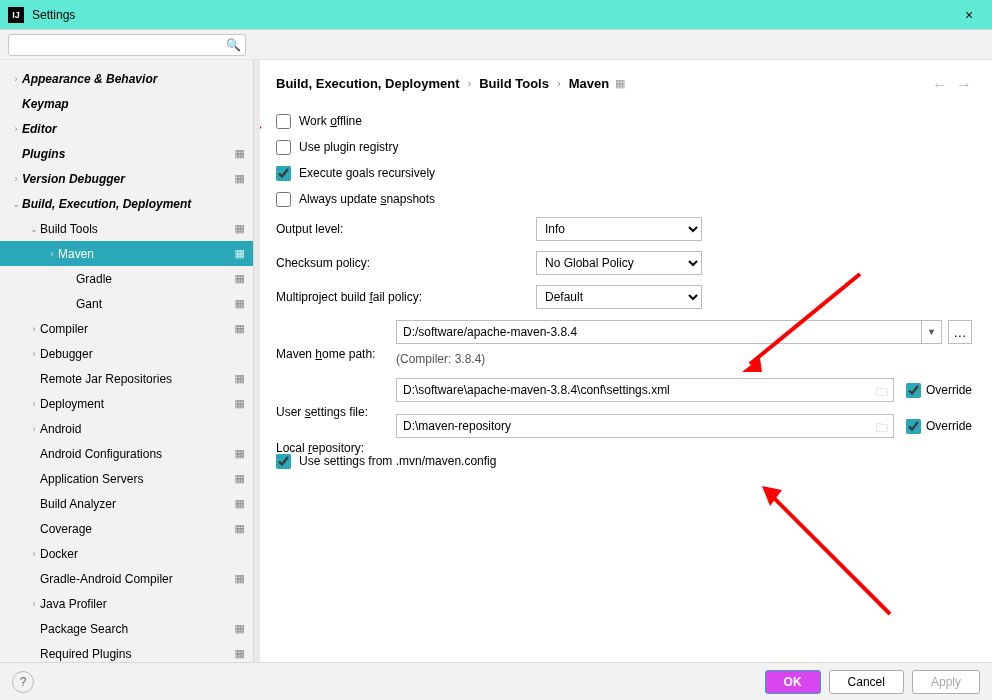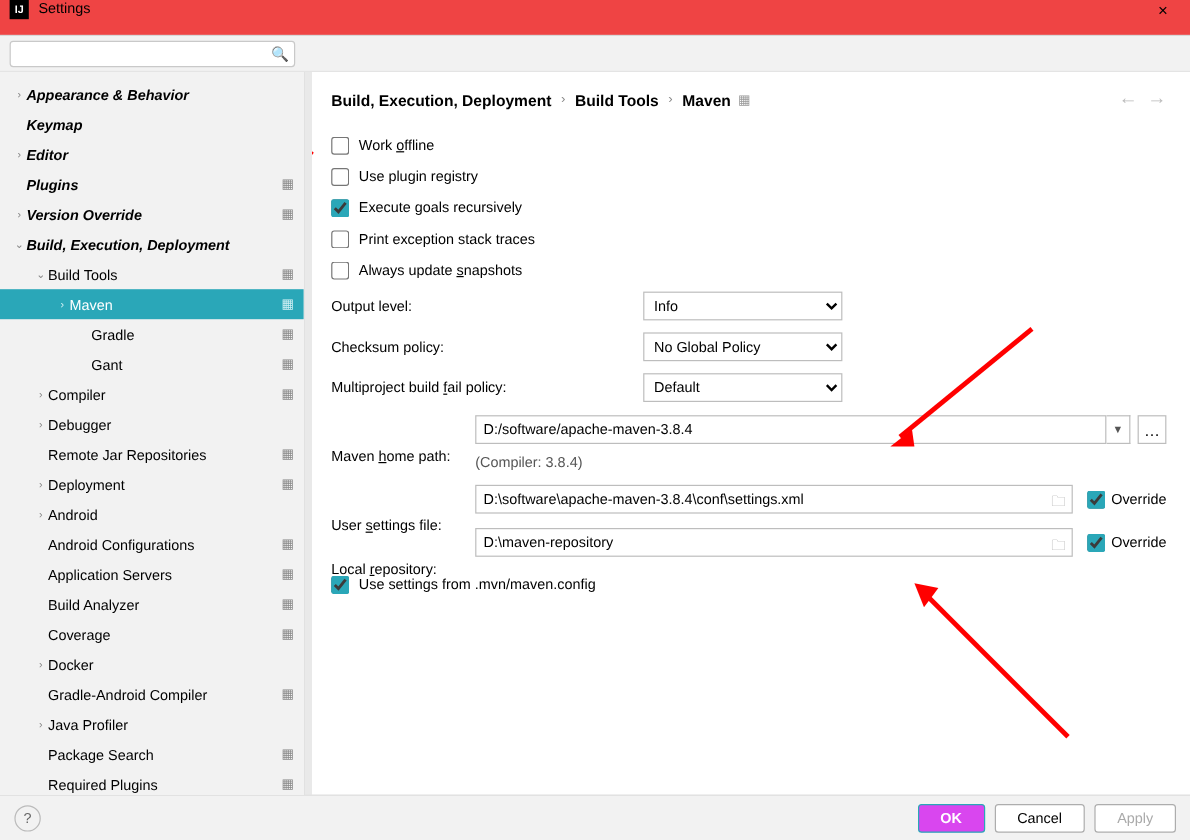--- a/index.html
+++ b/index.html
@@ -1,18 +1,18 @@
 <!DOCTYPE html>
 <html><head>
 <meta charset="utf-8">
 <style>
 * { box-sizing: border-box; margin: 0; padding: 0; }
 body { font-family: "Segoe UI", Arial, sans-serif; font-size: 12px; color: #000; background: #fff; width: 992px; height: 700px; overflow: hidden; position: relative; }
 
-.titlebar { height: 30px; background: #ef4444; border-bottom: 1px solid #d8d8d8; display: flex; align-items: flex-start; padding: 0 8px; }
+.titlebar { height: 30px; background: #5eead4; border-bottom: 1px solid #d8d8d8; display: flex; align-items: center; padding: 0 8px; }
 .titlebar .app-icon { width: 16px; height: 16px; background: #000; margin-right: 8px; display: inline-flex; align-items: center; justify-content: center; color: #fff; font-weight: bold; font-size: 9px; }
 .titlebar .title { flex: 1; }
 .titlebar .close { width: 30px; text-align: center; font-size: 14px; cursor: pointer; }
 
 .searchbar { height: 30px; padding: 4px 8px; background: #f2f2f2; border-bottom: 1px solid #e4e4e4; }
 .searchbar input { width: 238px; height: 22px; padding: 0 22px 0 6px; border: 1px solid #c9c9c9; border-radius: 3px; font-size: 12px; }
 .searchbar .wrap { position: relative; display: inline-block; }
 .searchbar .icon { position: absolute; right: 5px; top: 4px; color: #888; font-size: 12px; }
 
 .body { display: flex; height: 602px; }
@@ -104,21 +104,21 @@
         <span class="arrow">›</span>
         <span class="label">Editor</span>
       </div>
       <div class="tree-item ind0 bold">
         <span class="arrow"></span>
         <span class="label">Plugins</span>
         <span class="cfg">▦</span>
       </div>
       <div class="tree-item ind0 bold">
         <span class="arrow">›</span>
-        <span class="label">Version Override</span>
+        <span class="label">Version Debugger</span>
         <span class="cfg">▦</span>
       </div>
       <div class="tree-item ind0 bold">
         <span class="arrow">⌄</span>
         <span class="label">Build, Execution, Deployment</span>
       </div>
       <div class="tree-item ind1">
         <span class="arrow">⌄</span>
         <span class="label">Build Tools</span>
         <span class="cfg">▦</span>
@@ -228,24 +228,20 @@
       <div class="checkrow">
           <input type="checkbox" style="">
           <label>Use plugin registry</label>
         </div>
       <div class="checkrow">
           <input type="checkbox" checked="" style="">
           <label>Execute goals recursively</label>
         </div>
       <div class="checkrow">
           <input type="checkbox" style="">
-          <label>Print exception stack traces</label>
-        </div>
-      <div class="checkrow">
-          <input type="checkbox" style="">
           <label>Always update <span class="u">s</span>napshots</label>
         </div>
 
       <div class="fieldrow">
         <span class="flabel">Output level:</span>
         <select><option>Info</option></select>
       </div>
       <div class="fieldrow">
         <span class="flabel">Checksum policy:</span>
         <select><option>No Global Policy</option></select>

